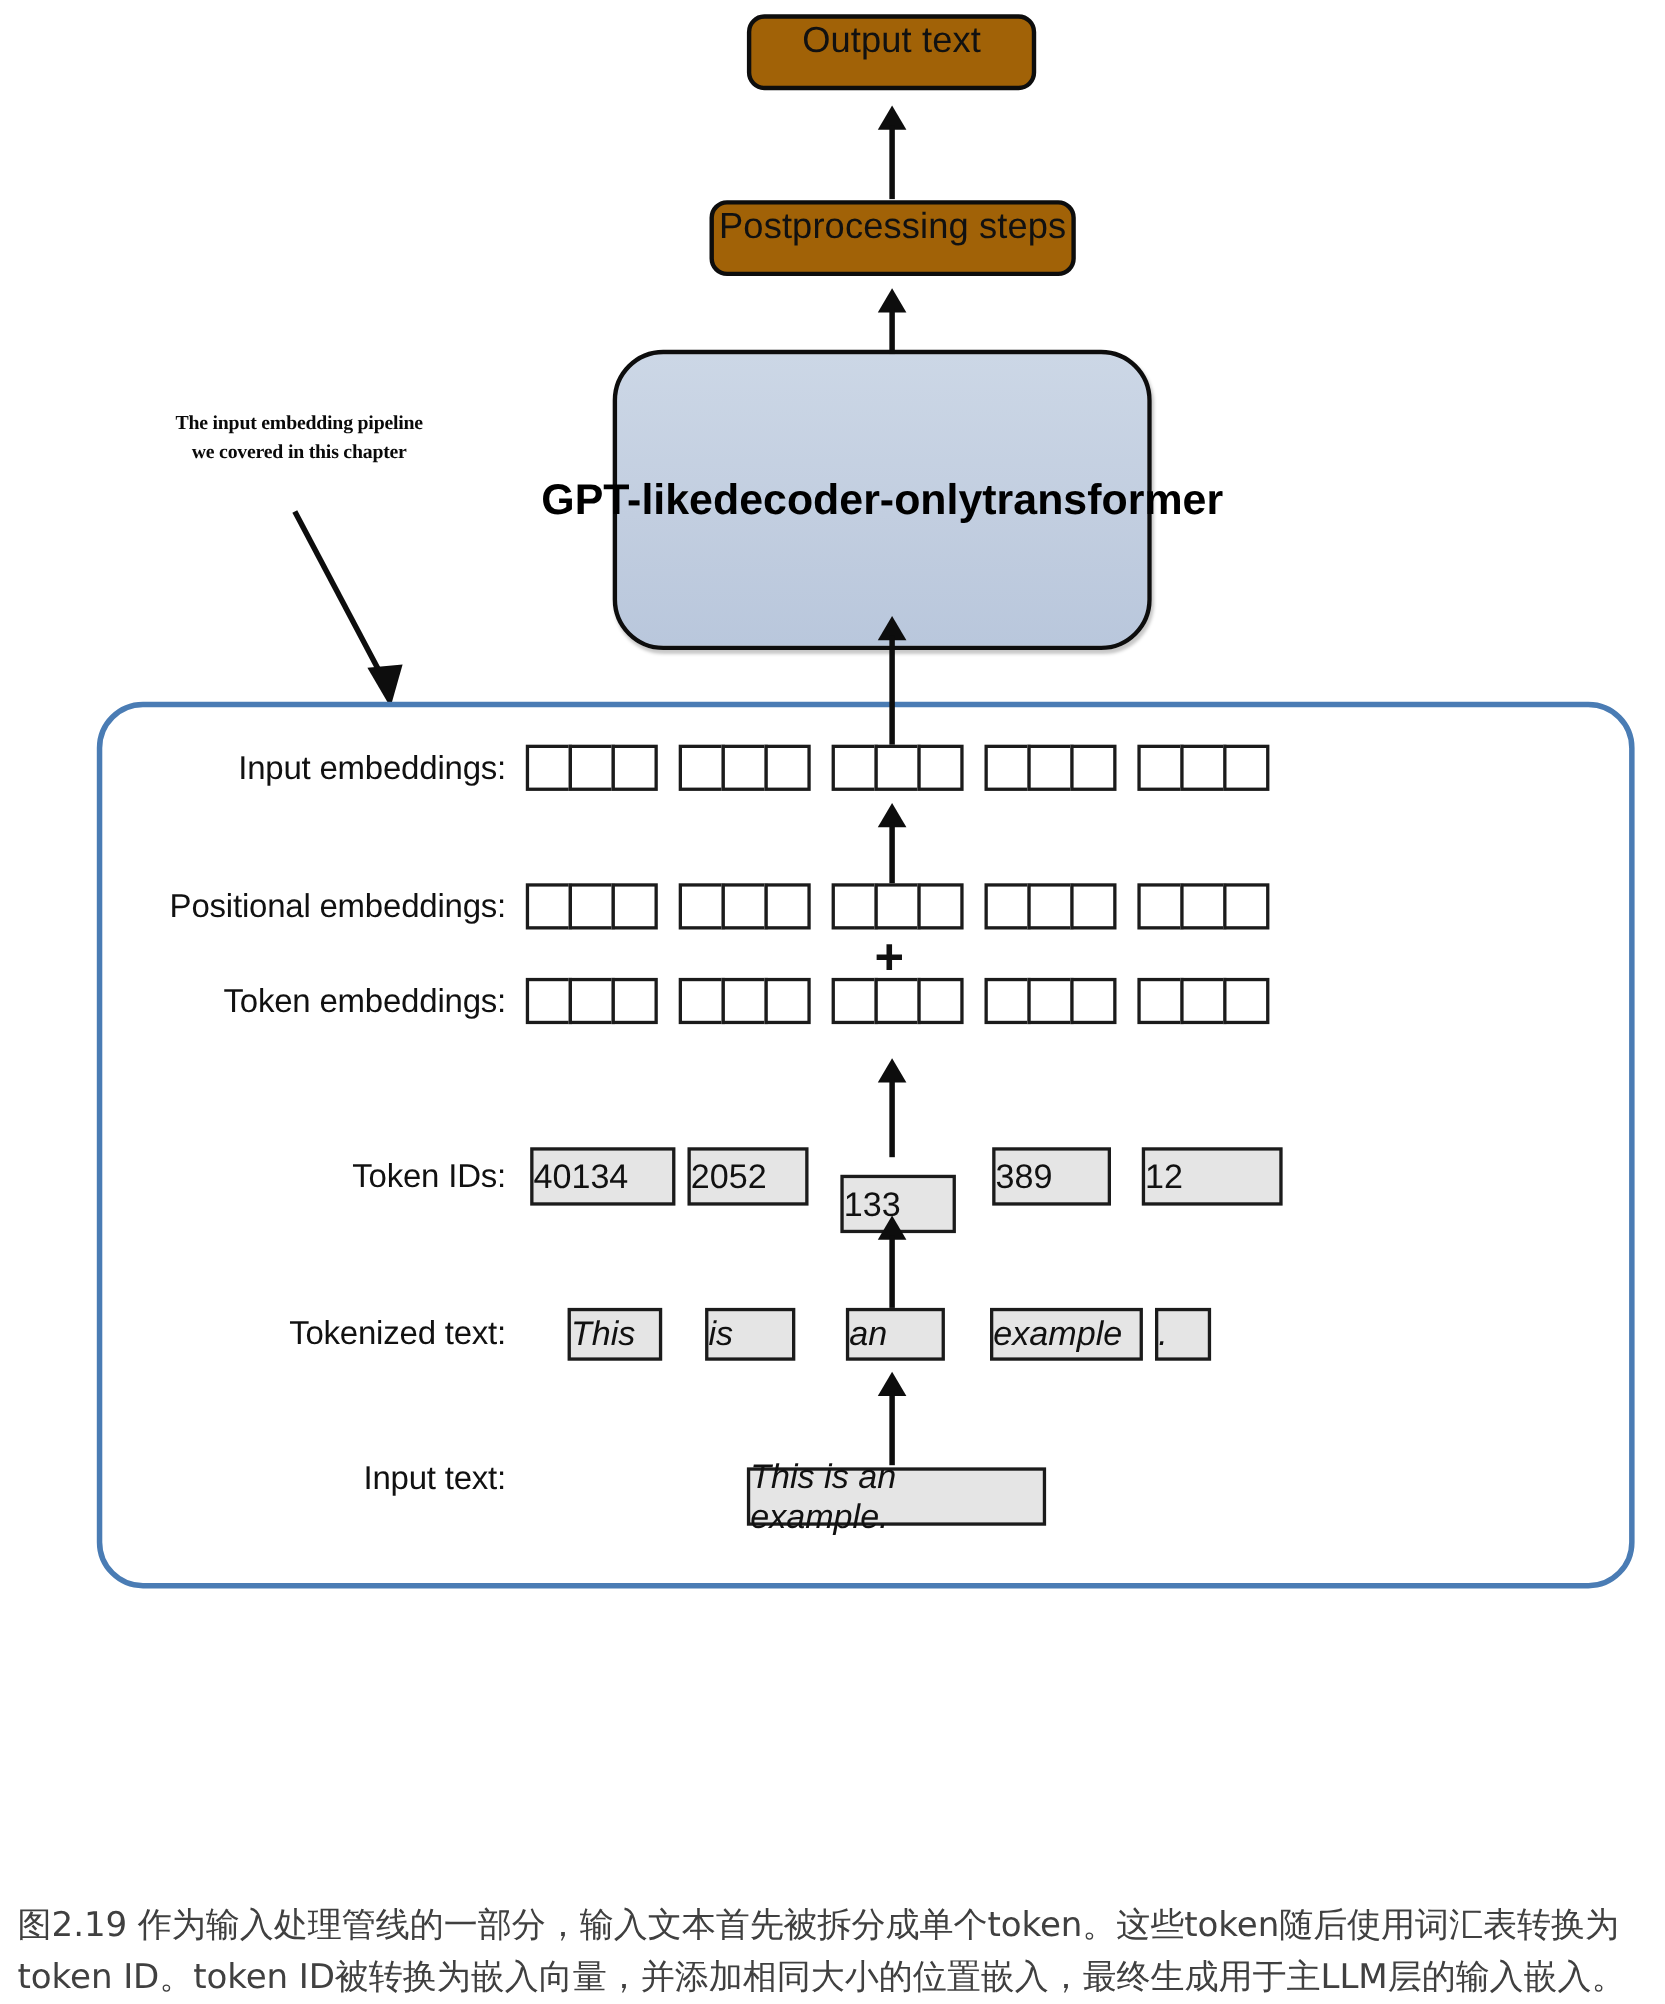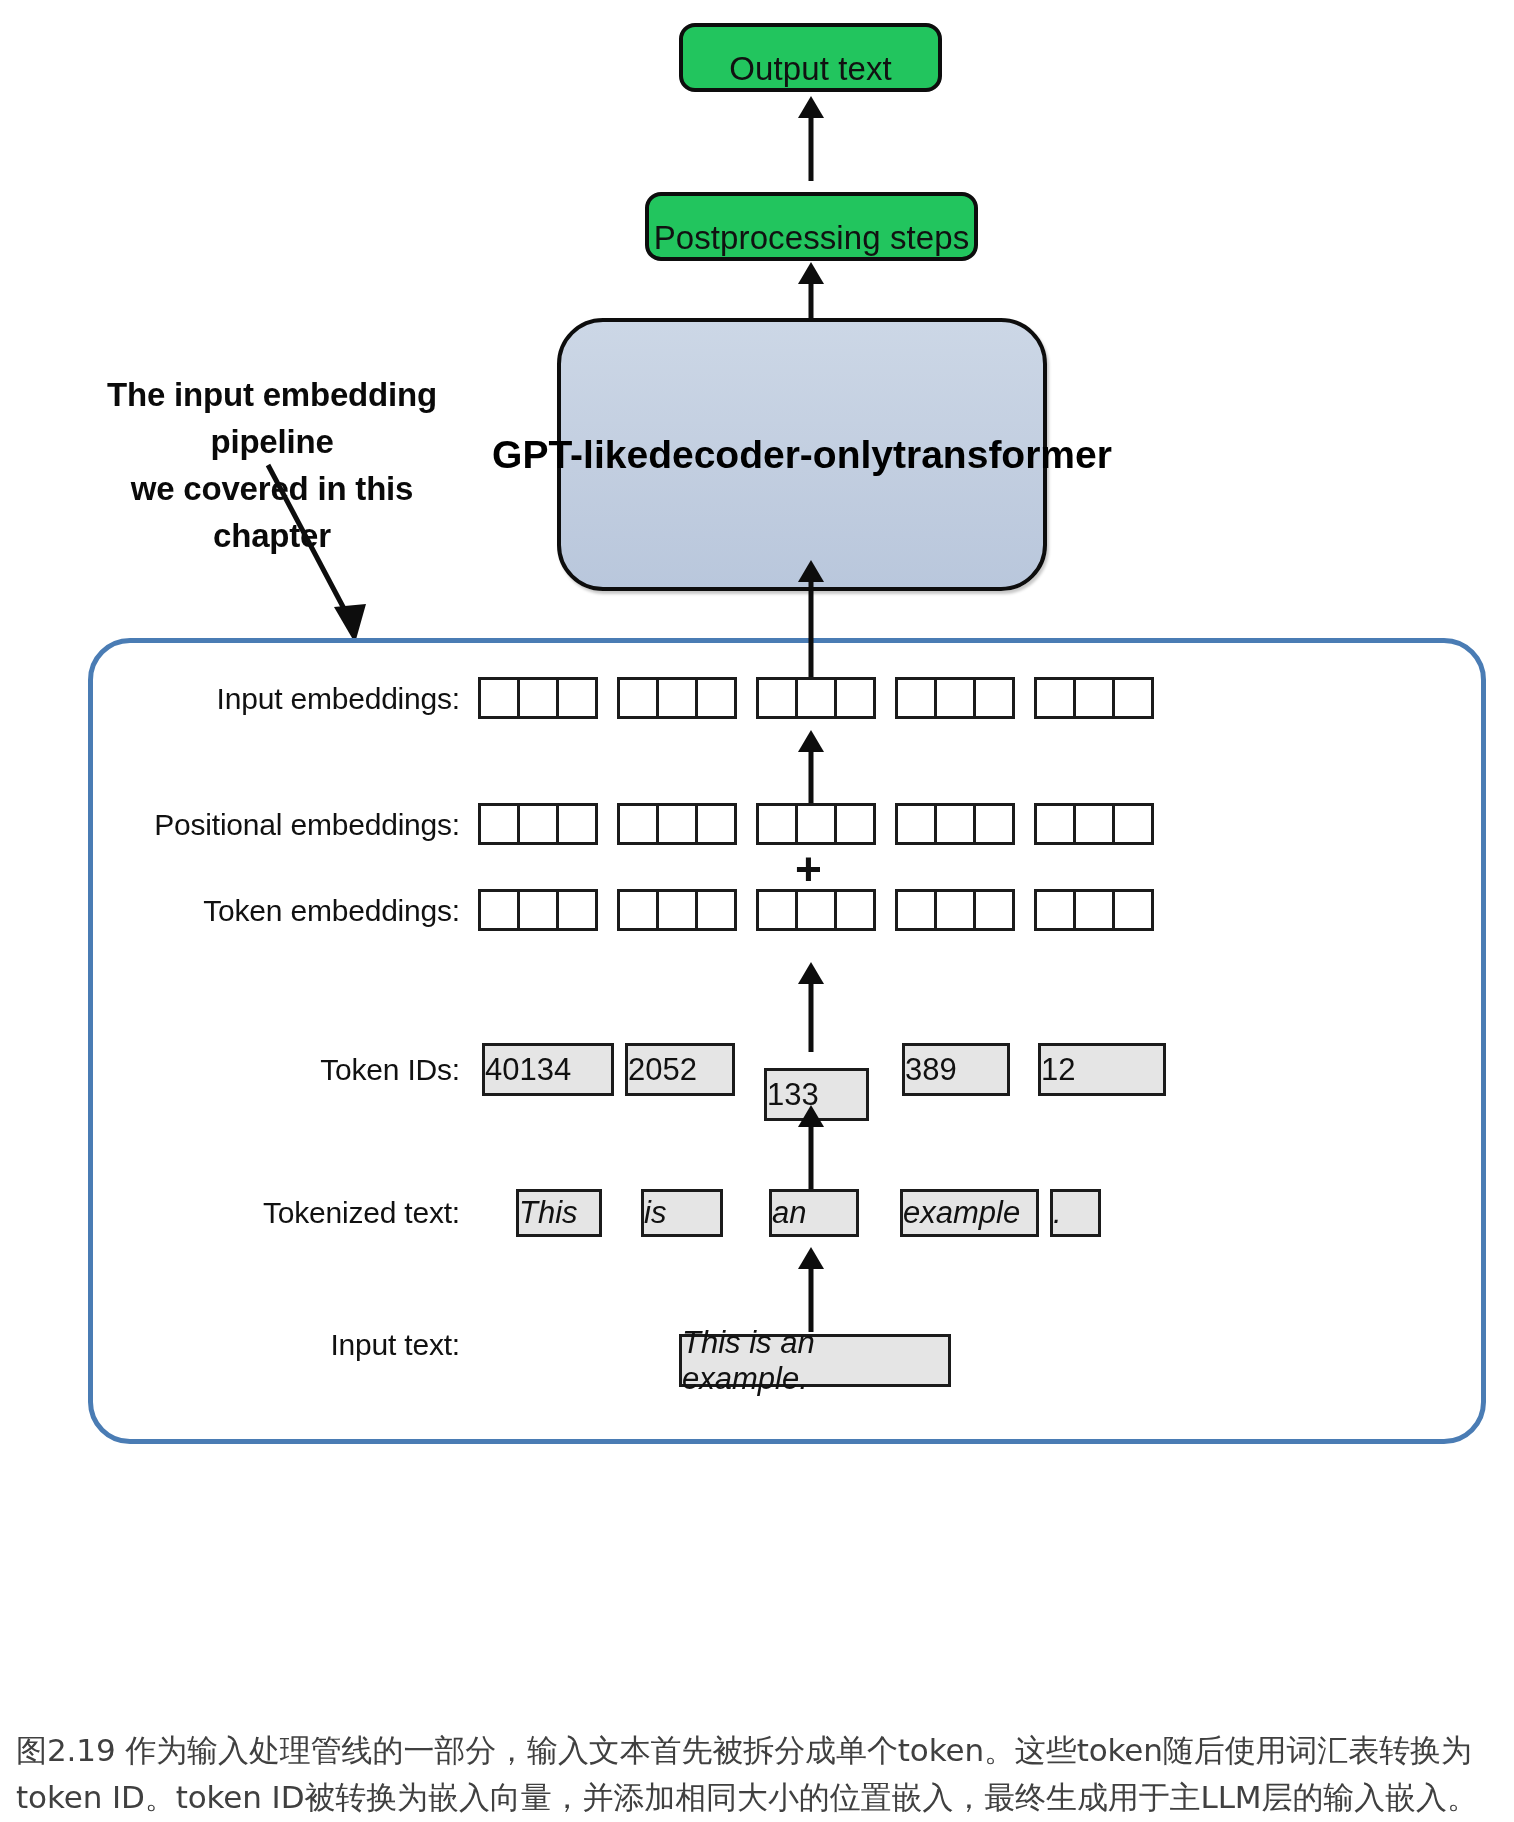--- a/index.html
+++ b/index.html
@@ -17,29 +17,28 @@
     height: 1822px;
     overflow: hidden;
     background: #ffffff;
   }
 
   
   .pill {
     position: absolute;
     border: 4px solid #0d0d0d;
     border-radius: 16px;
-    background: #22c55e;
+    background: #a16207;
     display: flex;
-    align-items: flex-end;
+    align-items: flex-start;
     justify-content: center;
     font-size: 33px;
     color: #111;
     box-sizing: border-box;
     letter-spacing: 0.1px;
-    margin-top: 10px;
   }
 
   
   .transformer {
     position: absolute;
     border: 4px solid #0d0d0d;
     border-radius: 46px;
     background: linear-gradient(180deg,#ccd7e6 0%, #c2cee0 55%, #b9c7dc 100%);
     display: flex;
     align-items: center;
@@ -85,23 +84,23 @@
     border-right: 13px solid transparent;
     border-bottom: 22px solid #0d0d0d;
   }
 
   
   .diagarrow { position: absolute; overflow: visible; }
 
   
   .annot {
     position: absolute;
-    font-family: Liberation Sans, sans-serif;
+    font-family: Liberation Serif, serif;
     font-weight: bold;
-    font-size: 33px;
+    font-size: 18px;
     line-height: 1.42;
     text-align: center;
     color: #0a0a0a;
     letter-spacing: -0.2px;
   }
 
   
   .rowlabel {
     position: absolute;
     font-size: 30px;

